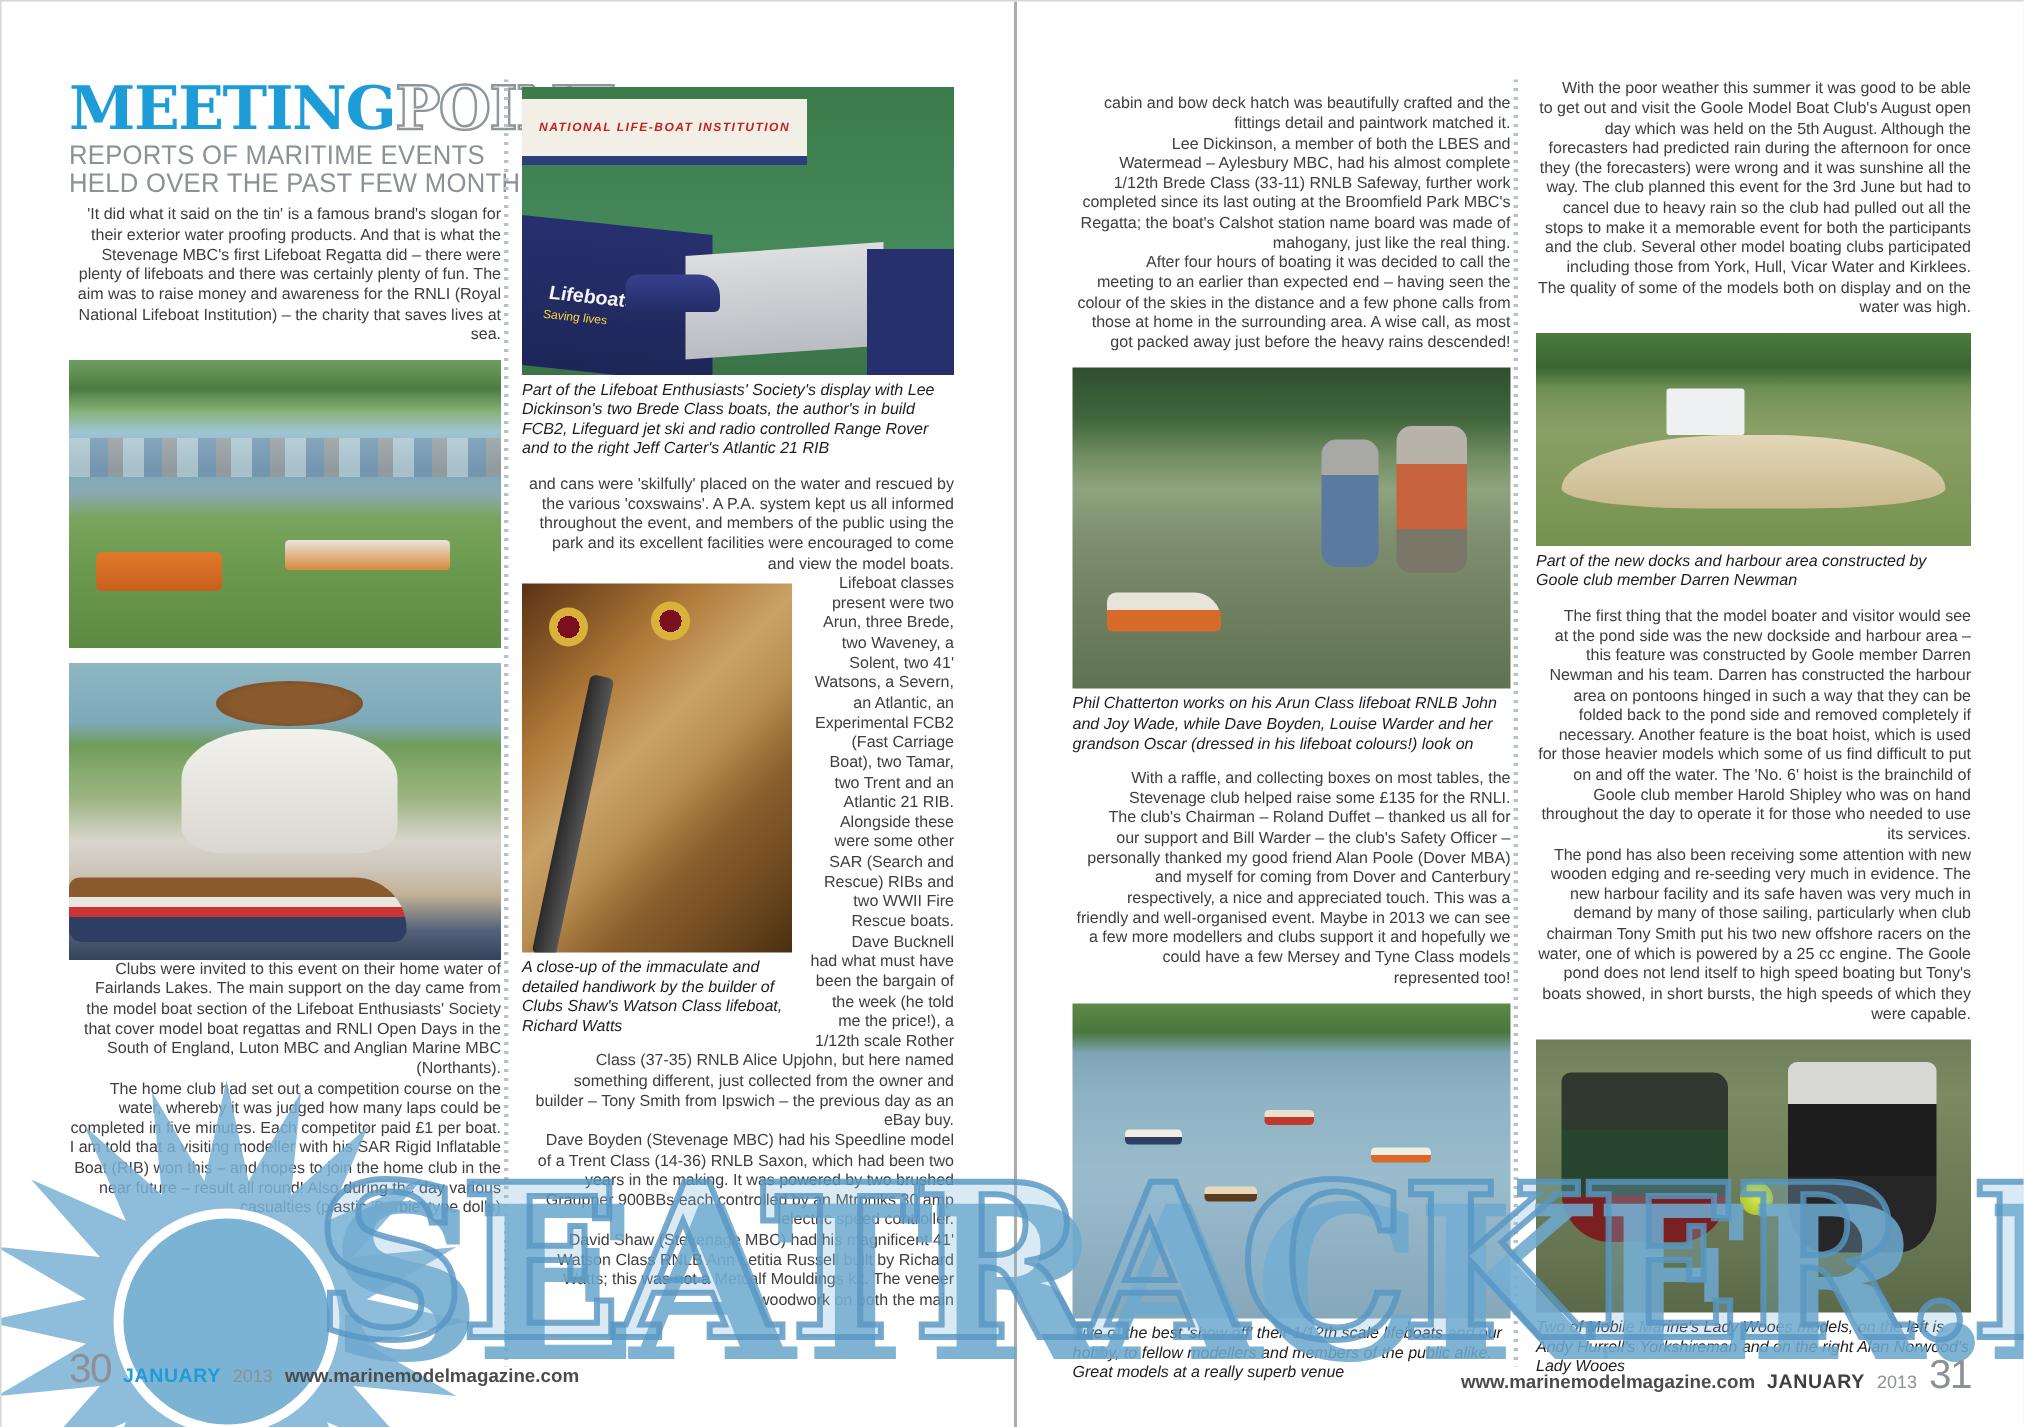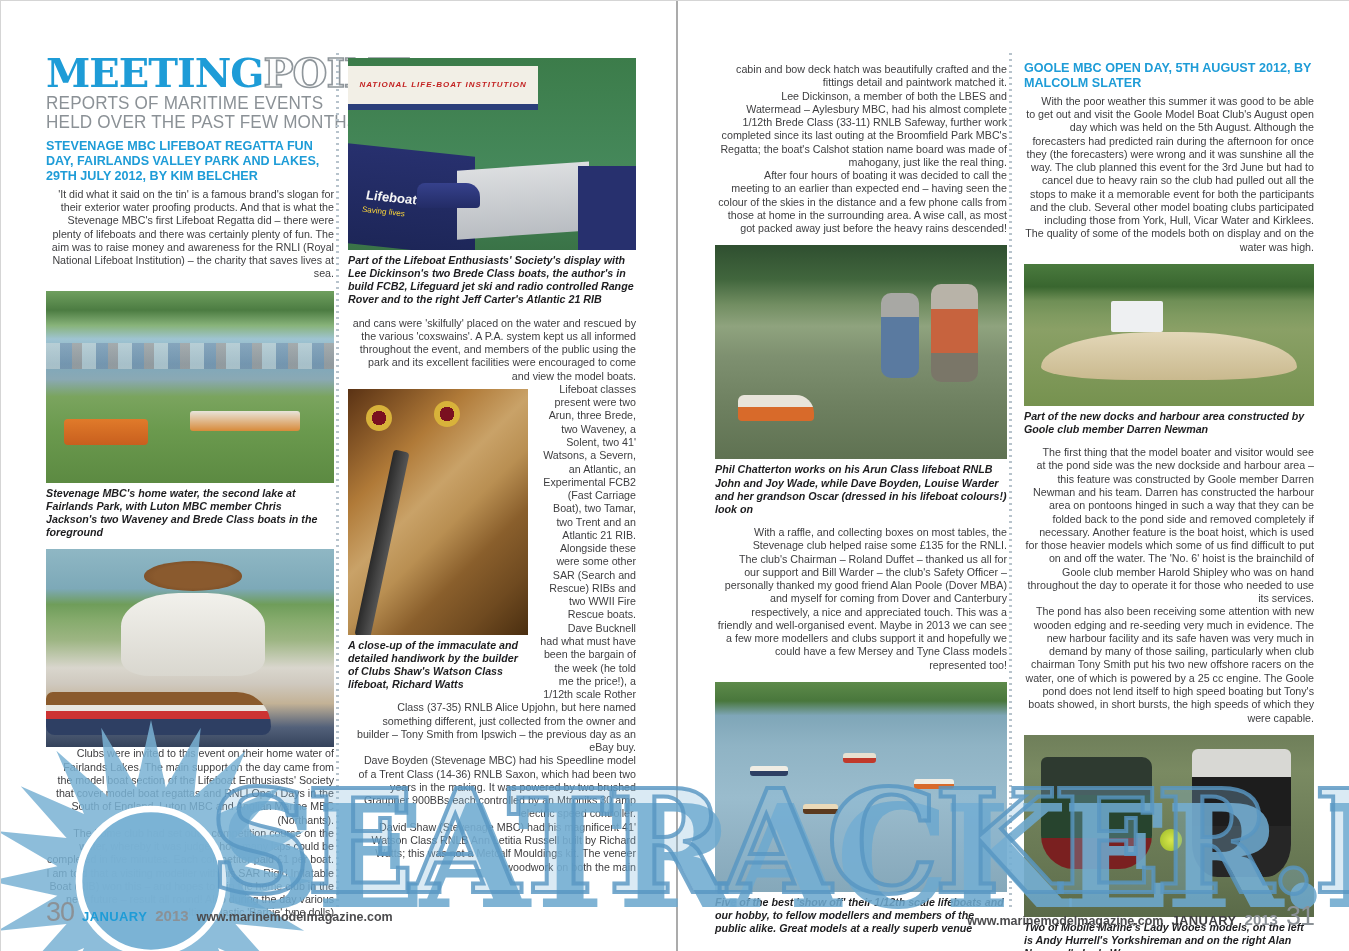--- a/index.html
+++ b/index.html
@@ -17,21 +17,21 @@
   .masthead { margin-bottom:6px; }
   .mast-title { font-family:"DejaVu Serif", serif; font-weight:bold; font-size:40px; line-height:1.02; letter-spacing:-1px; white-space:nowrap; }
   .mast-title .t1 { color:#1e9cd7; }
   .mast-title .t2 { color:#fdfdfd; -webkit-text-stroke:1.6px #8f969b; }
   .mast-sub { font-size:18px; line-height:1.04; color:#8b9196; letter-spacing:0.2px; transform:scaleX(0.95); transform-origin:left; white-space:nowrap; }
 
   .subhead { font-size:12.6px; font-weight:bold; color:#1e9cd7; line-height:1.18; margin:10px 0 4px 0; }
   .subhead.first { margin-top:8px; }
   .body { font-size:10.7px; line-height:1.24; color:#3e3e40; margin:0; text-indent:9px;text-align:right; }
   .noind { text-indent:0; }
-  .caption { font-size:10.7px; line-height:1.23; font-weight:bold; font-style:italic; color:#1d1d1f; margin:4px 0 10px 0; }
+  .caption { font-size:10.7px; line-height:1.23; font-weight:normal; font-style:italic; color:#1d1d1f; margin:4px 0 10px 0; }
 
   .photo { position:relative; width:100%; overflow:hidden; margin-top:10px; }
   .ph1 { height:192px; background:linear-gradient(180deg,#6f9f5f 0%,#4c7c42 10%,#88b37a 18%,#9fc4d2 25%,#7fa8bb 38%,#8aa9b4 46%,#7aa45e 55%,#6b9a4e 72%,#5c8a42 100%); }
   .ph1 .b1 { position:absolute; left:18px; bottom:38px; width:84px; height:26px; background:linear-gradient(180deg,#e07a2a,#c85f1e); border-radius:4px; }
   .ph1 .b2 { position:absolute; right:34px; bottom:52px; width:110px; height:20px; background:linear-gradient(180deg,#e8e4da,#d88a3a); border-radius:3px; }
   .ph1 .crowd { position:absolute; left:0; top:52px; width:100%; height:26px; background:repeating-linear-gradient(90deg, rgba(230,230,225,0.55) 0 14px, rgba(90,110,150,0.45) 14px 26px, rgba(190,120,90,0.4) 26px 36px); opacity:0.7; }
 
   .ph2 { height:198px; background:linear-gradient(180deg,#8fb7c4 0%,#7da9b8 20%,#6f9d5a 28%,#86ab6d 36%,#9db583 46%,#d9d6cd 60%,#cfc9bf 68%,#c3b296 78%,#53617a 90%,#34425b 100%); }
   .ph2 .hat { position:absolute; left:34%; top:6%; width:34%; height:15%; background:radial-gradient(ellipse at center,#8a5a2e 0 55%,#6f4420 100%); border-radius:50%; }
   .ph2 .shirt { position:absolute; left:26%; top:22%; width:50%; height:42%; background:linear-gradient(180deg,#f2f1ec,#d9d7cf); border-radius:40% 40% 20% 20%; }
@@ -82,21 +82,21 @@
          background:repeating-linear-gradient(#b7c3cc 0 2px, transparent 2px 6px); }
   .sep1 { left:335px; } .sep2 { left:1008px; }
   .centerline { position:absolute; left:675px; top:0; width:2px; height:951px; background:#ababab; z-index:1; }
 
   .footer { position:absolute; display:flex; align-items:baseline; gap:8px; z-index:7; }
   .footer-left { left:45px; top:896px; }
   .footer-right { right:36px; top:900px; }
   .pgnum { font-size:27px; color:#8b9196; letter-spacing:-1px; }
   .fmonth-blue { font-size:13px; font-weight:bold; color:#1e9cd7; letter-spacing:0.4px; }
   .fmonth-dark { font-size:13px; font-weight:bold; color:#3f3f41; letter-spacing:0.4px; }
-  .fyear { font-size:15px; color:#8b9196; font-weight:bold; }
+  .fyear { font-size:12px; color:#8b9196; font-weight:normal; }
   .furl { font-size:12.5px; color:#4c4c4e; font-weight:bold; }
 
   .wm-sun { position:absolute; left:-30px; top:700px; width:360px; height:360px; z-index:6; pointer-events:none; }
   .wm-text {
     position:absolute; left:208px; top:770px; z-index:6; pointer-events:none;
     font-family:"DejaVu Serif", serif; font-weight:bold; font-size:142px; line-height:1;
     letter-spacing:-5px; white-space:nowrap;
     color:rgba(133,184,217,0.30);
     -webkit-text-stroke:4px rgba(88,150,194,0.82);
     text-shadow:10px 15px 0 rgba(109,168,206,0.88);
@@ -108,28 +108,26 @@
 <div class="spread">
 
   <div class="col col1">
     <div class="masthead">
       <div class="mast-title">
         <span class="t1">MEETING</span><span class="t2">POINT</span>
       </div>
       <div class="mast-sub">REPORTS OF MARITIME EVENTS</div>
       <div class="mast-sub">HELD OVER THE PAST FEW MONTHS</div>
     </div>
-    <h3 class="subhead first">STEVENAGE MBC LIFEBOAT REGATTA FUN DAY, FAIRLANDS VALLEY PARK AND LAKES, 29TH JULY 2012, BY KIM BELCHER</h3>
     <p class="body">'It did what it said on the tin' is a famous brand's slogan for their exterior water proofing products. And that is what the Stevenage MBC's first Lifeboat Regatta did – there were plenty of lifeboats and there was certainly plenty of fun. The aim was to raise money and awareness for the RNLI (Royal National Lifeboat Institution) – the charity that saves lives at sea.</p>
     <div class="photo ph1">
       <div class="crowd"></div>
       <div class="b1"></div>
       <div class="b2"></div>
     </div>
-    <div class="caption">Stevenage MBC's home water, the second lake at Fairlands Park, with Luton MBC member Chris Jackson's two Waveney and Brede Class boats in the foreground</div>
     <div class="photo ph2">
       <div class="hat"></div>
       <div class="shirt"></div>
       <div class="hull"></div>
     </div>
     <p class="body">Clubs were invited to this event on their home water of Fairlands Lakes. The main support on the day came from the model boat section of the Lifeboat Enthusiasts' Society that cover model boat regattas and RNLI Open Days in the South of England, Luton MBC and Anglian Marine MBC (Northants).</p>
     <p class="body">The home club had set out a competition course on the water, whereby it was judged how many laps could be completed in five minutes. Each competitor paid £1 per boat. I am told that a visiting modeller with his SAR Rigid Inflatable Boat (RIB) won this – and hopes to join the home club in the near future – result all round! Also during the day various casualties (plastic 'Barbie' type dolls)</p>
   </div>
 
   <div class="col col2">
@@ -178,21 +176,20 @@
     <div class="photo ph6">
       <div class="s1"></div>
       <div class="s2"></div>
       <div class="s3"></div>
       <div class="s4"></div>
     </div>
     <div class="caption">Five of the best 'show off' their 1/12th scale lifeboats and our hobby, to fellow modellers and members of the public alike. Great models at a really superb venue</div>
   </div>
 
   <div class="col col4">
-    <h3 class="subhead first" style="margin-top:8px">GOOLE MBC OPEN DAY, 5TH AUGUST 2012, BY MALCOLM SLATER</h3>
     <p class="body">With the poor weather this summer it was good to be able to get out and visit the Goole Model Boat Club's August open day which was held on the 5th August. Although the forecasters had predicted rain during the afternoon for once they (the forecasters) were wrong and it was sunshine all the way. The club planned this event for the 3rd June but had to cancel due to heavy rain so the club had pulled out all the stops to make it a memorable event for both the participants and the club. Several other model boating clubs participated including those from York, Hull, Vicar Water and Kirklees. The quality of some of the models both on display and on the water was high.</p>
     <div class="photo ph7">
       <div class="dock"></div>
       <div class="box"></div>
     </div>
     <div class="caption">Part of the new docks and harbour area constructed by Goole club member Darren Newman</div>
     <p class="body">The first thing that the model boater and visitor would see at the pond side was the new dockside and harbour area – this feature was constructed by Goole member Darren Newman and his team. Darren has constructed the harbour area on pontoons hinged in such a way that they can be folded back to the pond side and removed completely if necessary. Another feature is the boat hoist, which is used for those heavier models which some of us find difficult to put on and off the water. The 'No. 6' hoist is the brainchild of Goole club member Harold Shipley who was on hand throughout the day to operate it for those who needed to use its services.</p>
     <p class="body">The pond has also been receiving some attention with new wooden edging and re-seeding very much in evidence. The new harbour facility and its safe haven was very much in demand by many of those sailing, particularly when club chairman Tony Smith put his two new offshore racers on the water, one of which is powered by a 25 cc engine. The Goole pond does not lend itself to high speed boating but Tony's boats showed, in short bursts, the high speeds of which they were capable.</p>
     <div class="photo ph8">
       <div class="t1g"></div>

